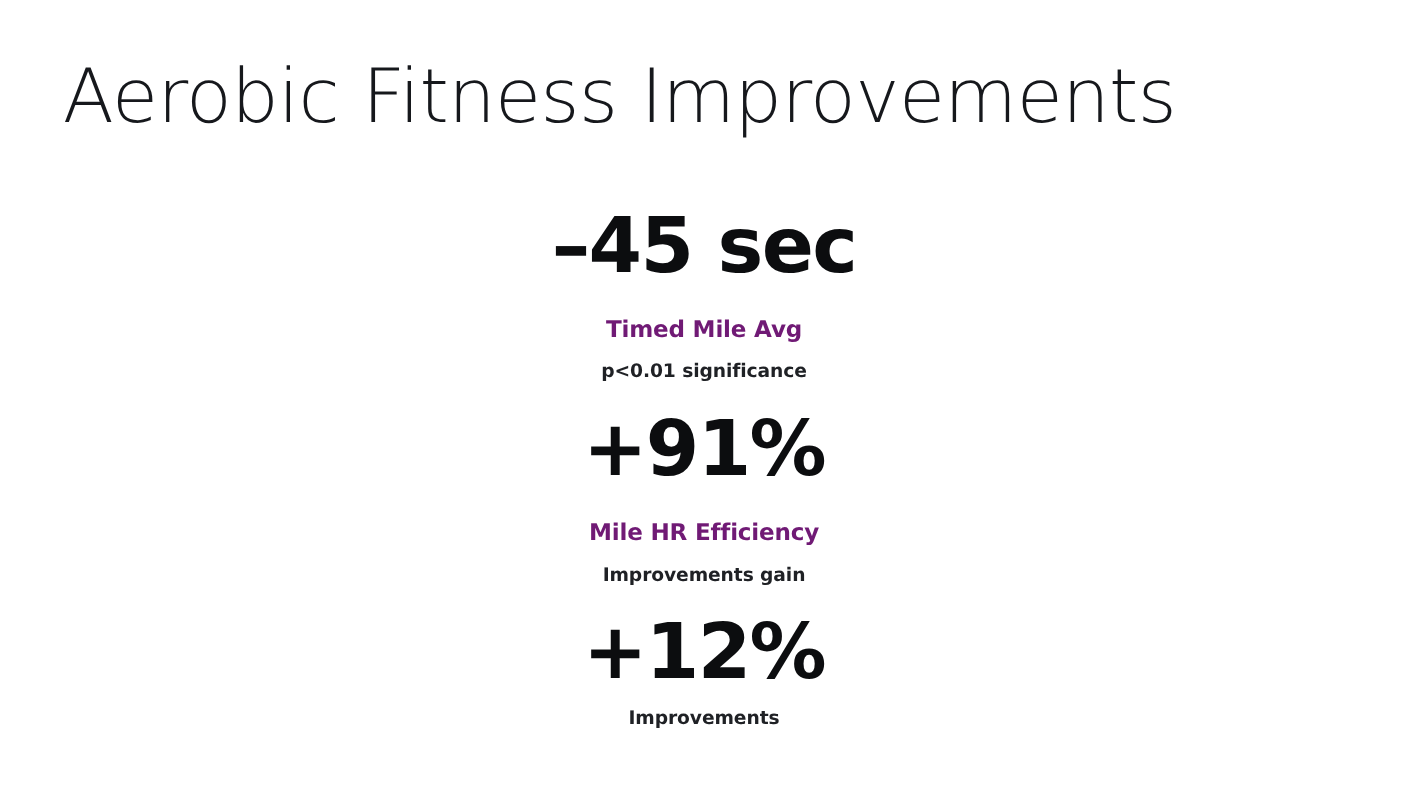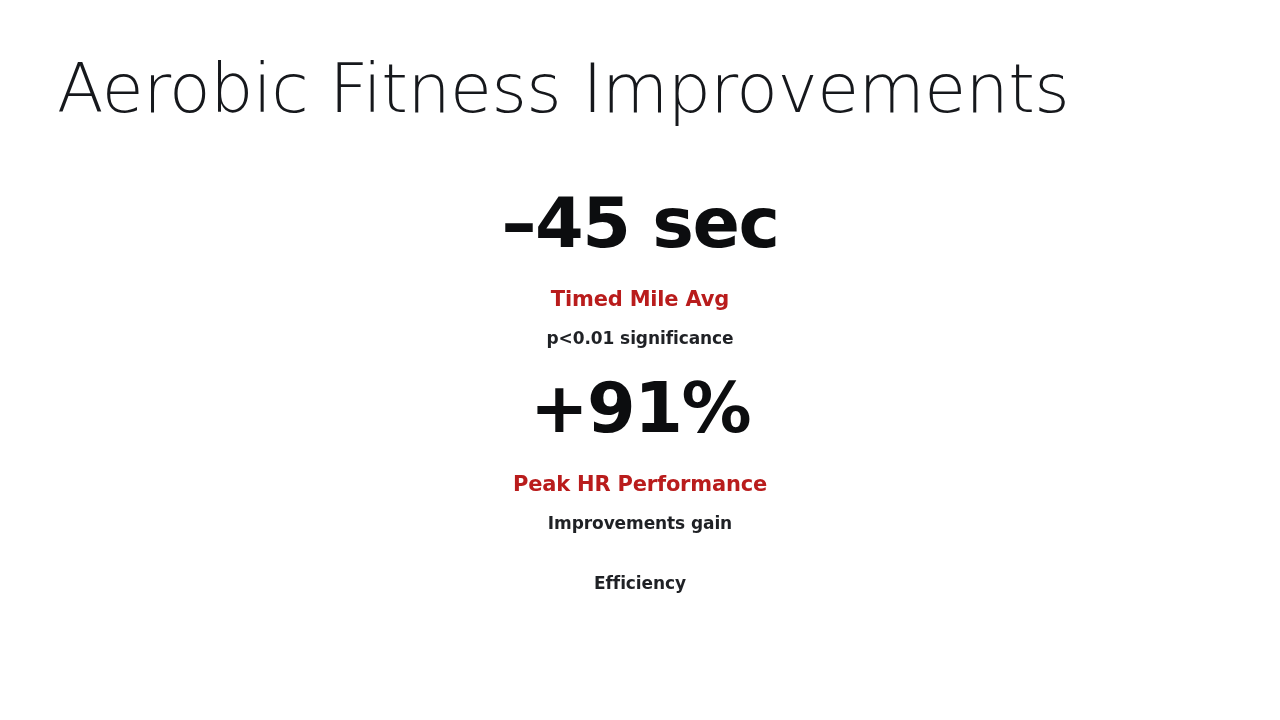--- a/index.html
+++ b/index.html
@@ -79,21 +79,21 @@
     white-space: nowrap;
   }
 
   .stat-label {
     margin-top: 29px;
     font-family: "DejaVu Sans", sans-serif;
     font-size: 21px;
     font-weight: 700;
     line-height: 1.2;
     letter-spacing: -0.2px;
-    color: #b91c1c;
+    color: #701a75;
     white-space: nowrap;
   }
 
   .stat-sub {
     margin-top: 16px;
     font-family: "DejaVu Sans", sans-serif;
     font-size: 17px;
     font-weight: 700;
     line-height: 1.2;
     letter-spacing: -0.1px;
@@ -111,22 +111,23 @@
   <div class="stats-grid">
 
     <div class="stat-block">
       <div class="stat-value">–45 sec</div>
       <div class="stat-label">Timed Mile Avg</div>
       <div class="stat-sub">p&lt;0.01 significance</div>
     </div>
 
     <div class="stat-block">
       <div class="stat-value">+91%</div>
-      <div class="stat-label">Peak HR Performance</div>
+      <div class="stat-label">Mile HR Efficiency</div>
       <div class="stat-sub">Improvements gain</div>
     </div>
 
     <div class="stat-block stat-wide">
-      <div class="stat-sub">Efficiency</div>
+      <div class="stat-value">+12%</div>
+      <div class="stat-sub">Improvements</div>
     </div>
 
   </div>
 </div>
 
 </body></html>

